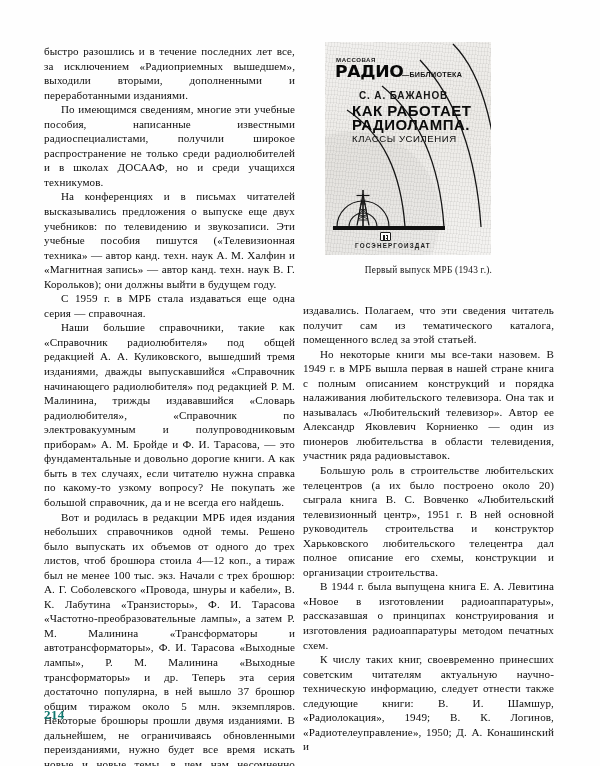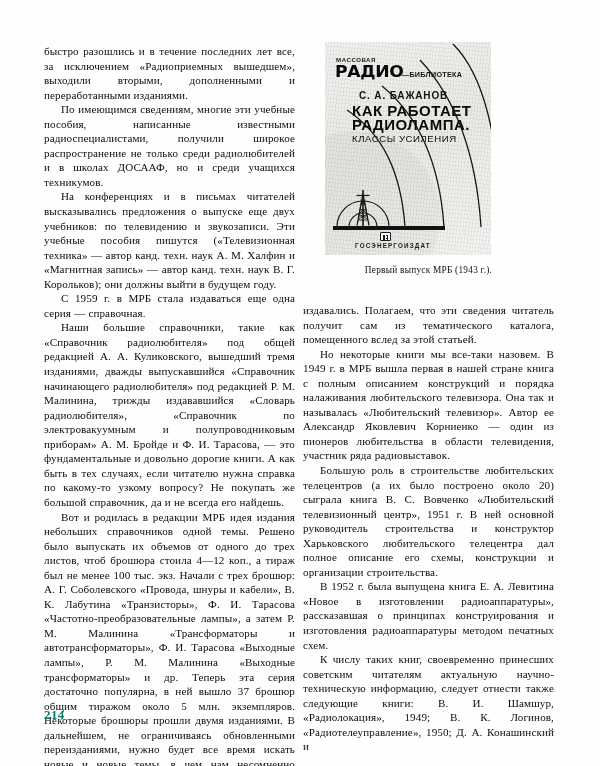--- a/index.html
+++ b/index.html
@@ -283,17 +283,17 @@
       </div>
     </div>
   </div>
 
   <div class="fig-caption">Первый выпуск МРБ (1943 г.).</div>
 
   <div class="column col-right">
     <p class="para cont">издавались. Полагаем, что эти сведения читатель получит сам из тематического каталога, помещенного вслед за этой статьей.</p>
     <p class="para">Но некоторые книги мы все-таки назовем. В 1949 г. в МРБ вышла первая в нашей стране книга с полным описанием конструкций и порядка налаживания любительского телевизора. Она так и называлась «Любительский телевизор». Автор ее Александр Яковлевич Корниенко — один из пионеров любительства в области телевидения, участник ряда радиовыставок.</p>
     <p class="para">Большую роль в строительстве любительских телецентров (а их было построено около 20) сыграла книга В. С. Вовченко «Любительский телевизионный центр», 1951 г. В ней основной руководитель строительства и конструктор Харьковского любительского телецентра дал полное описание его схемы, конструкции и организации строительства.</p>
-    <p class="para">В 1952 г. была выпущена книга Е. А. Левитина «Новое в изготовлении радиоаппаратуры», рассказавшая о принципах конструирования и изготовления радиоаппаратуры методом печатных схем.</p>
+    <p class="para">В 1944 г. была выпущена книга Е. А. Левитина «Новое в изготовлении радиоаппаратуры», рассказавшая о принципах конструирования и изготовления радиоаппаратуры методом печатных схем.</p>
     <p class="para lastline-justify">К числу таких книг, своевременно принесших советским читателям актуальную научно-техническую информацию, следует отнести также следующие книги: В. И. Шамшур, «Радиолокация», 1949; В. К. Логинов, «Радиотелеуправление», 1950; Д. А. Конашинский и</p>
   </div>
 
 </div>
 
 </body></html>

